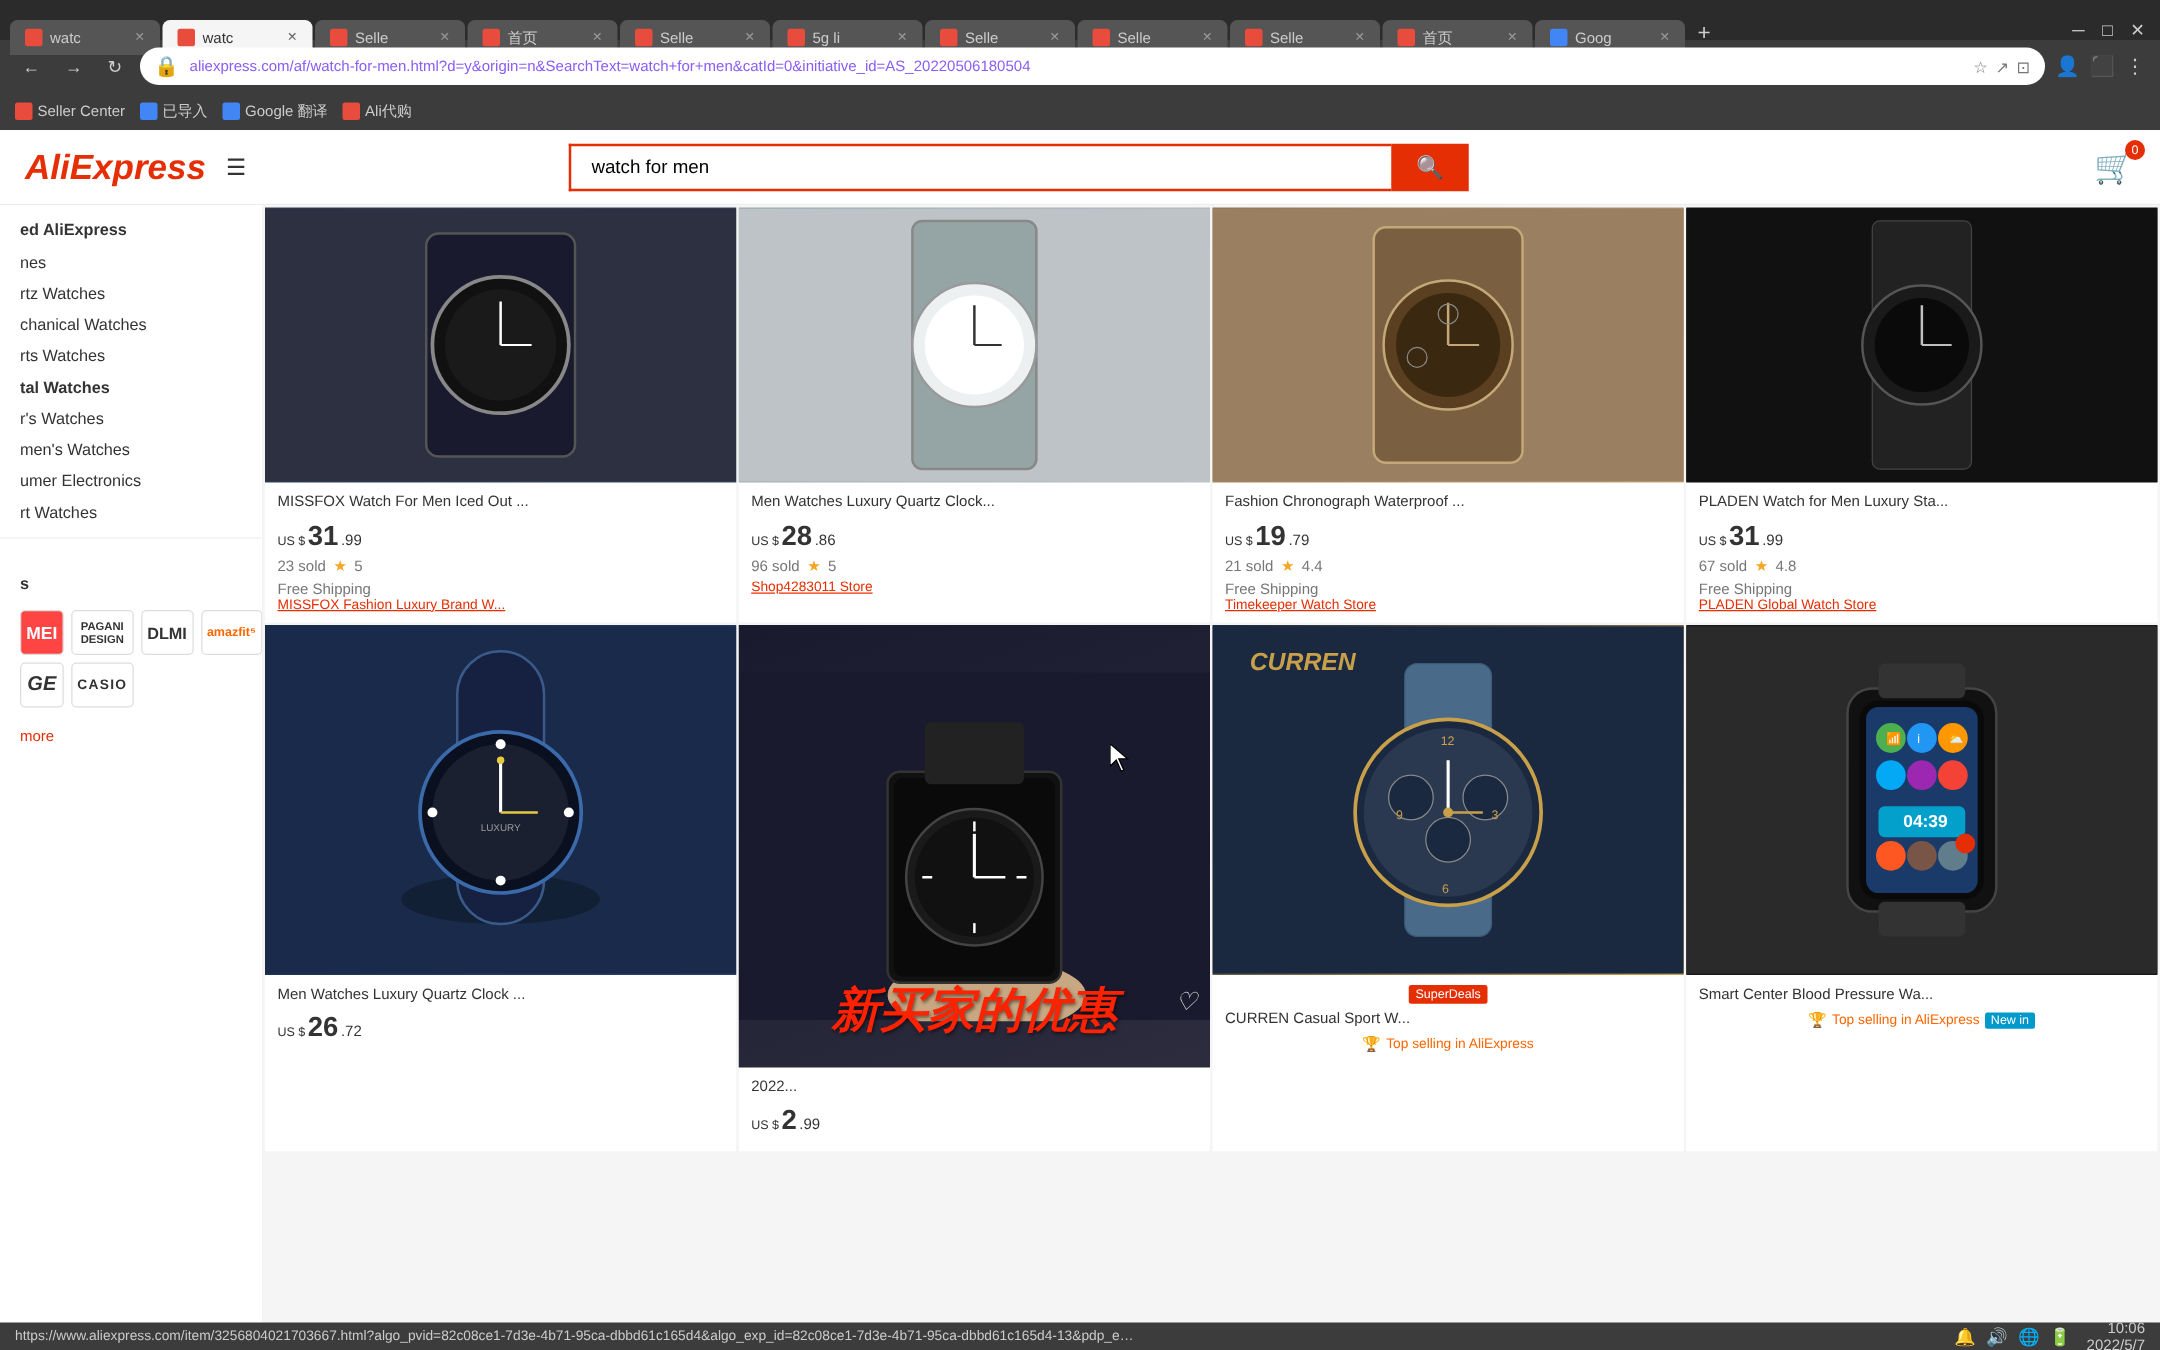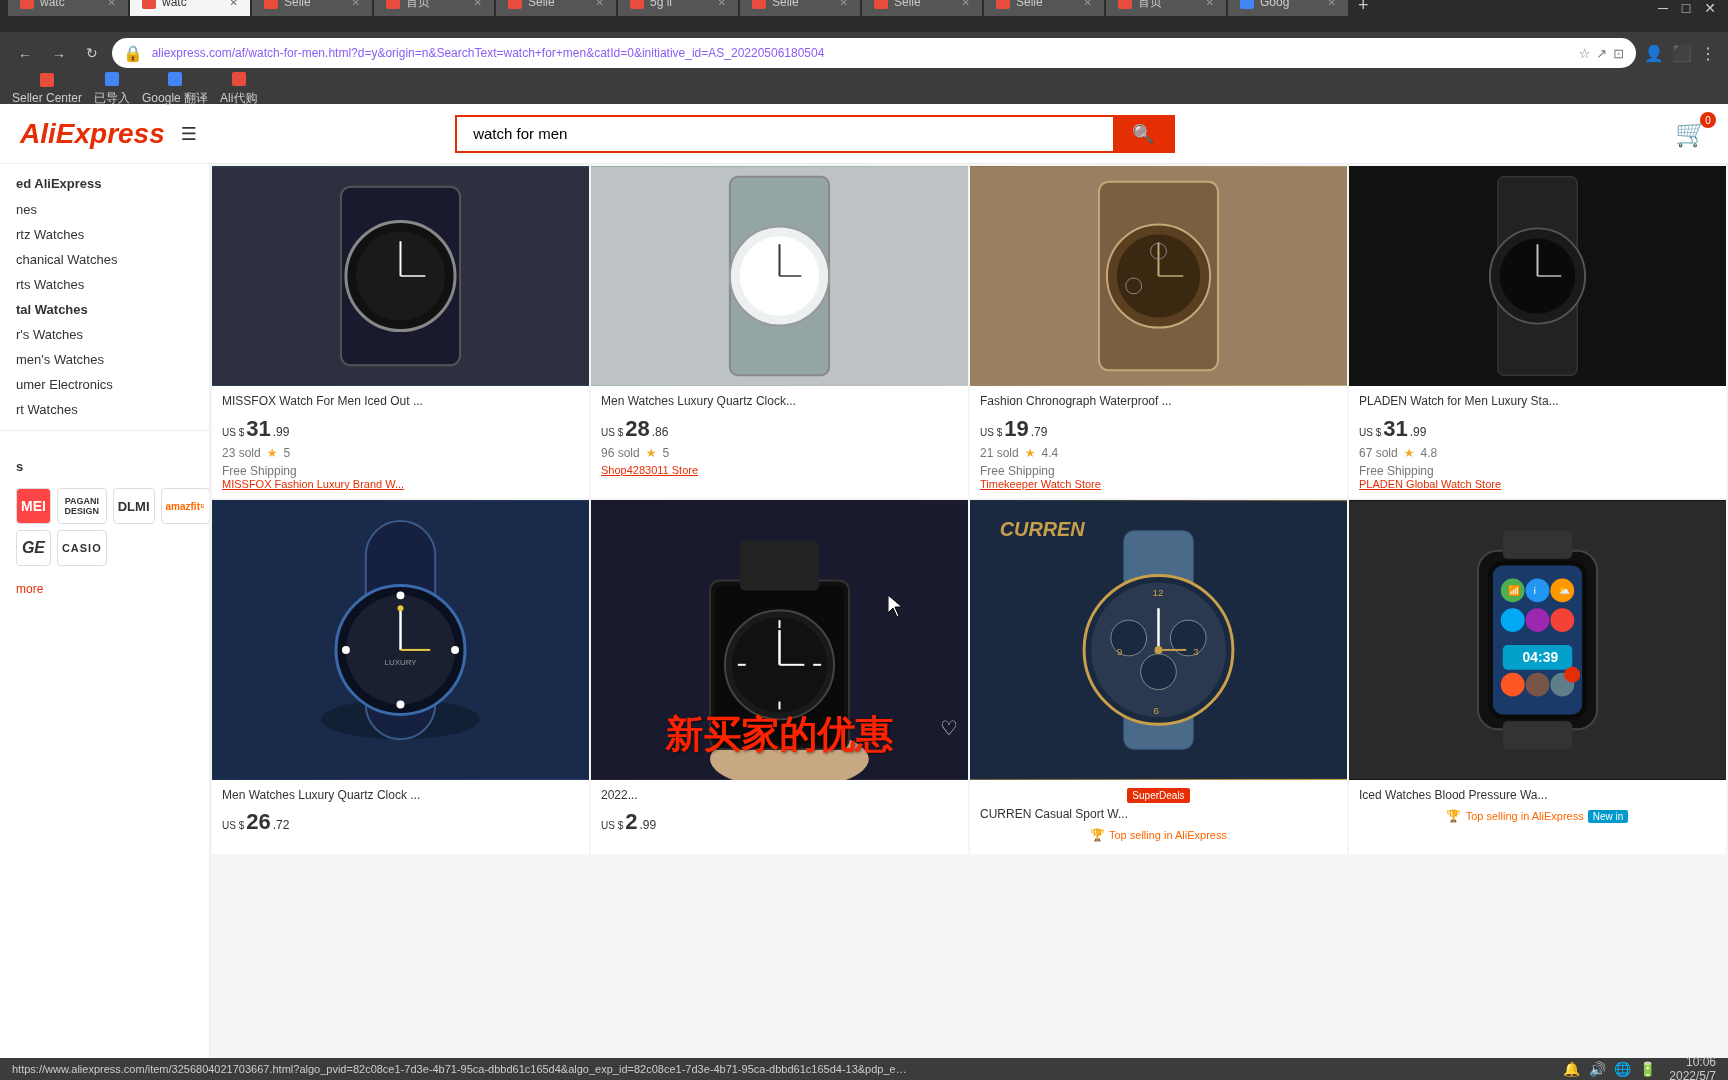--- a/index.html
+++ b/index.html
@@ -1,39 +1,39 @@
 <!DOCTYPE html>
 <html><head>
   <meta charset="utf-8">
   <style>
     * { margin: 0; padding: 0; box-sizing: border-box; }
     body { font-family: Arial, sans-serif; background: #f5f5f5; width: 1728px; min-height: 1080px; overflow: hidden; }
 
     
     .browser-chrome { background: #3c3c3c; padding: 0; }
-    .tab-bar { display: flex; align-items: flex-end; background: #2b2b2b; height: 24px; padding: 16px 8px; gap: 2px; }
+    .tab-bar { display: flex; align-items: flex-start; background: #2b2b2b; height: 24px; padding: 16px 8px; gap: 2px; }
     .tab { display: flex; align-items: center; background: #3c3c3c; color: #ccc; font-size: 12px; padding: 0 12px; height: 28px; border-radius: 6px 6px 0 0; gap: 6px; min-width: 120px; max-width: 160px; }
     .tab.active { background: #f5f5f5; color: #333; }
     .tab .favicon { width: 14px; height: 14px; background: #e74c3c; border-radius: 2px; flex-shrink: 0; }
     .tab .tab-title { flex: 1; overflow: hidden; text-overflow: ellipsis; white-space: nowrap; font-size: 12px; }
     .tab .close-btn { font-size: 10px; cursor: pointer; color: #999; flex-shrink: 0; }
     .tab.active .close-btn { color: #666; }
     .tab-add { color: #ccc; font-size: 18px; padding: 0 8px; cursor: pointer; }
     .tab-controls { display: flex; align-items: center; gap: 6px; margin-left: auto; }
     .tab-controls span { color: #ccc; font-size: 14px; padding: 0 4px; cursor: pointer; }
 
     .address-bar-row { display: flex; align-items: center; background: #3c3c3c; padding: 4px 12px; height: 42px; gap: 8px; }
     .nav-btn { color: #ccc; font-size: 14px; padding: 4px 6px; cursor: pointer; }
     .address-bar { flex: 1; background: white; border-radius: 20px; padding: 4px 12px; display: flex; align-items: center; gap: 8px; height: 30px; }
     .address-bar .url-text { font-size: 12px; color: #8b5cf6; flex: 1; }
     .address-bar-icons { display: flex; gap: 6px; }
     .addr-icon { font-size: 13px; color: #777; cursor: pointer; }
 
     .bookmarks-bar { background: #3c3c3c; padding: 3px 12px; display: flex; gap: 12px; align-items: center; height: 30px; }
-    .bookmark { display: flex; align-items: center; gap: 4px; color: #ccc; font-size: 12px; cursor: pointer; flex-direction: column; }
+    .bookmark { display: flex; align-items: center; gap: 4px; color: #ccc; font-size: 12px; cursor: pointer; }
     .bookmark .bm-icon { width: 14px; height: 14px; border-radius: 2px; flex-shrink: 0; }
 
     
     .ae-header { background: white; display: flex; align-items: center; padding: 10px 20px; gap: 16px; border-bottom: 1px solid #eee; height: 60px; }
     .search-box { flex: 1; display: flex; max-width: 720px; margin: 0 auto; }
     .search-input { flex: 1; border: 2px solid #e62e04; padding: 8px 16px; font-size: 15px; outline: none; border-right: none; }
     .search-btn { background: #e62e04; color: white; border: none; padding: 8px 20px; cursor: pointer; font-size: 18px; }
     .cart-icon { margin-left: auto; position: relative; font-size: 26px; cursor: pointer; }
     .cart-badge { position: absolute; top: -6px; right: -8px; background: #e62e04; color: white; font-size: 10px; border-radius: 50%; width: 16px; height: 16px; display: flex; align-items: center; justify-content: center; }
 
@@ -370,21 +370,21 @@
             <div class="product-title">Men Watches Luxury Quartz Clock ...</div>
             <div class="product-price">
               <span class="price-currency">US $</span>
               <span class="price-main">26</span>
               <span class="price-decimal">.72</span>
             </div>
           </div>
         </div>
 
         <div class="product-card" style="position:relative;">
-          <div class="product-img-placeholder" style="background: linear-gradient(160deg, #1a1a2e, #2c2c3e); height:280px; position:relative; overflow:hidden;">
+          <div class="product-img-placeholder" style="background: linear-gradient(160deg, #1a1a2e, #2c2c3e); height:354px; position:relative; overflow:hidden;font-style:italic;">
             <svg width="100%" height="280" viewBox="0 0 380 280" xmlns="http://www.w3.org/2000/svg">
               <rect width="380" height="280" fill="#1a1a2e"></rect>
 
               <ellipse cx="200" cy="260" rx="80" ry="30" fill="#c8a882"></ellipse>
               <rect x="160" y="150" width="80" height="130" rx="5" fill="#c8a882"></rect>
 
               <rect x="120" y="80" width="140" height="170" rx="10" fill="#111" stroke="#333" stroke-width="2"></rect>
               <rect x="125" y="85" width="130" height="160" rx="8" fill="#0a0a0a"></rect>
 
               <rect x="150" y="40" width="80" height="50" rx="5" fill="#222"></rect>
@@ -490,21 +490,21 @@
               <circle cx="190" cy="185" r="12" fill="#795548"></circle>
               <circle cx="215" cy="185" r="12" fill="#607D8B"></circle>
 
               <circle cx="225" cy="175" r="8" fill="#e62e04"></circle>
 
               <rect x="155" y="30" width="70" height="28" rx="5" fill="#333"></rect>
               <rect x="155" y="222" width="70" height="28" rx="5" fill="#333"></rect>
             </svg>
           </div>
           <div class="product-info">
-            <div class="product-title">Iced Watches Blood Pressure Wa...</div>
+            <div class="product-title">Smart Center Blood Pressure Wa...</div>
             <div class="badge-row">
               <span style="font-size:12px;">🏆</span>
               <span style="font-size:11px;color:#ff6600;">Top selling in AliExpress</span>
               <span class="new-badge">New in</span>
             </div>
           </div>
         </div>
 
       </div>
     </div>

